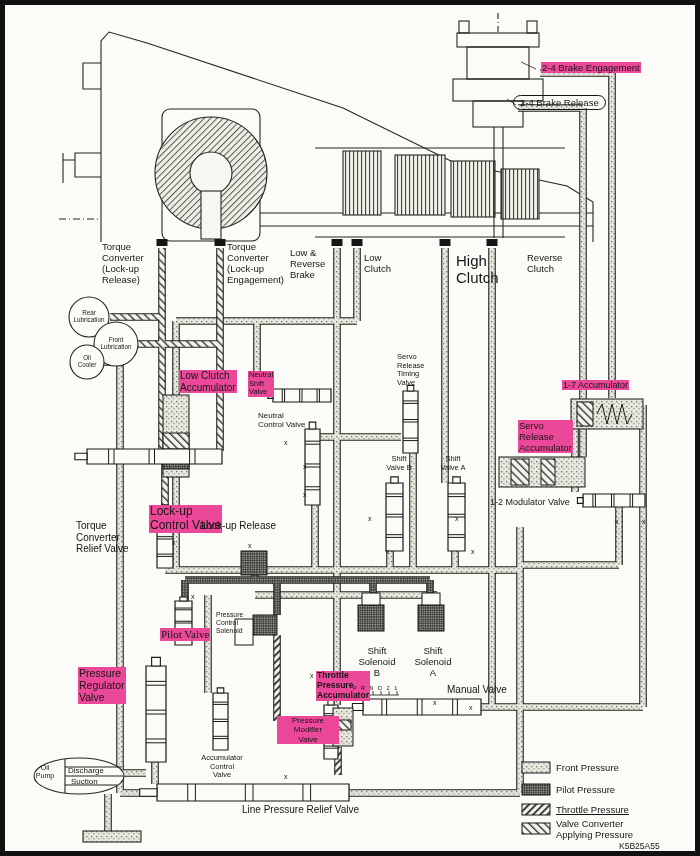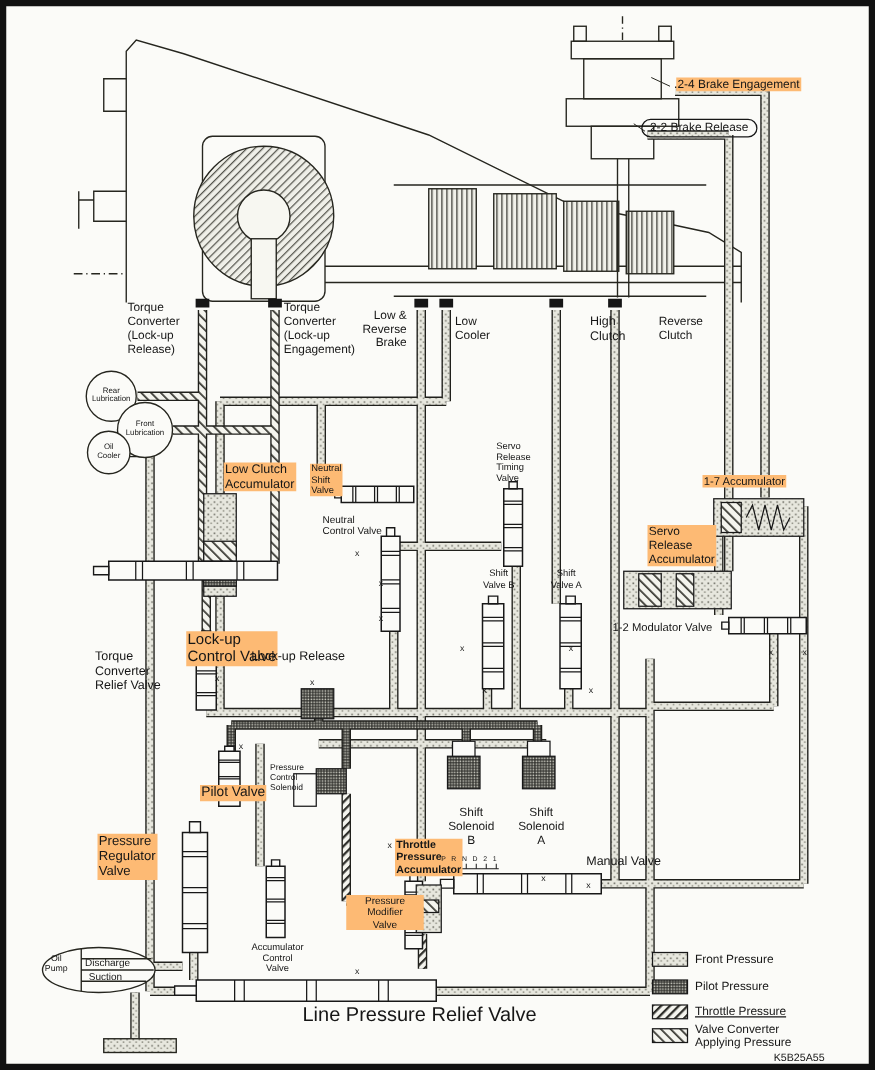--- a/index.html
+++ b/index.html
@@ -1,20 +1,20 @@
 <!DOCTYPE html>
 <html><head>
 <meta charset="utf-8">
 <style>
   html,body{margin:0;padding:0;background:#888;}
   .page{position:relative;width:700px;height:856px;background:#fbfbf8;border:5px solid #111;
         box-sizing:border-box;overflow:hidden;font-family:"Liberation Sans",sans-serif;color:#161616;}
   .art{position:absolute;left:0;top:0;}
   .lbl{position:absolute;font-size:9px;line-height:1.16;white-space:pre-line;color:#161616;}
-  .bg{background:#fdba74;padding:0 1px;}
+  .bg{background:#ec4899;padding:0 1px;}
   .ctr{text-align:center;}
   .boxed{border:1.2px solid #161616;border-radius:9px;padding:1px 6px;}
   .xm{font:7px "Liberation Sans",sans-serif;fill:#161616;}
   .ink{stroke:#20201c;fill:none;}
 </style>
 </head>
 <body>
 
 <div class="page">
 
@@ -185,31 +185,31 @@
 </svg>
 
 <div class="lbl" style="left:97px;top:236px;font-size:9.5px;">Torque
 Converter
 (Lock-up
 Release)</div>
 <div class="lbl" style="left:222px;top:236px;font-size:9.5px;">Torque
 Converter
 (Lock-up
 Engagement)</div>
-<div class="lbl" style="left:285px;top:242px;font-size:9.5px;text-align:right;">Low &amp;
+<div class="lbl" style="left:285px;top:242px;font-size:9.5px;">Low &amp;
 Reverse
 Brake</div>
 <div class="lbl" style="left:359px;top:247px;font-size:9.5px;">Low
-Cooler</div>
-<div class="lbl" style="left:451px;top:247px;font-size:10px;margin-left:16px;">High
+Clutch</div>
+<div class="lbl" style="left:451px;top:247px;font-size:15px;">High
 Clutch</div>
 <div class="lbl" style="left:522px;top:247px;font-size:9.5px;">Reverse
 Clutch</div>
 <div class="lbl bg" style="left:536px;top:57px;font-size:9.5px;">2-4 Brake Engagement</div>
-<div class="lbl boxed" style="left:508px;top:90px;font-size:9.5px;">2-2 Brake Release</div>
+<div class="lbl boxed" style="left:508px;top:90px;font-size:9.5px;">2-4 Brake Release</div>
 
 <div class="lbl ctr" style="left:64px;top:304px;width:40px;font-size:6.3px;">Rear
 Lubrication</div>
 <div class="lbl ctr" style="left:89px;top:331px;width:44px;font-size:6.3px;">Front
 Lubrication</div>
 <div class="lbl ctr" style="left:64px;top:349px;width:36px;font-size:6.3px;">Oil
 Cooler</div>
 
 <div class="lbl bg" style="left:174px;top:365px;font-size:10px;">Low Clutch
 Accumulator</div>
@@ -233,42 +233,42 @@
 <div class="lbl ctr" style="left:425px;top:450px;width:46px;font-size:7.5px;">Shift
 Valve A</div>
 <div class="lbl" style="left:485px;top:492px;font-size:9px;">1-2 Modulator Valve</div>
 <div class="lbl" style="left:71px;top:515px;font-size:10px;">Torque
 Converter
 Relief Valve</div>
 <div class="lbl" style="left:196px;top:515px;font-size:10px;">Lock-up Release</div>
 <div class="lbl" style="left:211px;top:606px;font-size:6.8px;">Pressure
 Control
 Solenoid</div>
-<div class="lbl bg" style="left:155px;top:623px;font-size:11px;">Pilot Valve</div>
+<div class="lbl bg" style="left:155px;top:623px;font-size:11px;font-family:Liberation Serif, serif;">Pilot Valve</div>
 <div class="lbl ctr" style="left:346px;top:640px;width:52px;font-size:9.5px;">Shift
 Solenoid
 B</div>
 <div class="lbl ctr" style="left:402px;top:640px;width:52px;font-size:9.5px;">Shift
 Solenoid
 A</div>
 <div class="lbl bg" style="left:311px;top:666px;font-size:8.5px;font-weight:bold;">Throttle
 Pressure
 Accumulator</div>
-<div class="lbl" style="left:416px;top:679px;font-size:10px;padding-left:48px;">Manual Valve</div>
+<div class="lbl" style="left:394px;top:679px;font-size:10px;padding-left:48px;">Manual Valve</div>
 <div class="lbl" style="left:348px;top:680px;font-size:5.5px;letter-spacing:1.5px;">P R N D 2 1</div>
 <div class="lbl ctr bg" style="left:272px;top:711px;width:60px;font-size:8px;">Pressure
 Modifier
 Valve</div>
 <div class="lbl ctr" style="left:187px;top:749px;width:60px;font-size:7.5px;">Accumulator
 Control
 Valve</div>
 <div class="lbl bg" style="left:73px;top:662px;font-size:10.5px;">Pressure
 Regulator
 Valve</div>
-<div class="lbl" style="left:237px;top:799px;font-size:16px;">Line Pressure Relief Valve</div>
+<div class="lbl" style="left:237px;top:799px;font-size:10px;">Line Pressure Relief Valve</div>
 
 <div class="lbl ctr" style="left:24px;top:759px;width:32px;font-size:7px;">Oil
 Pump</div>
 <div class="lbl" style="left:63px;top:761px;font-size:8px;">Discharge</div>
 <div class="lbl" style="left:66px;top:772px;font-size:8px;">Suction</div>
 
 <div class="lbl" style="left:551px;top:757px;font-size:9.5px;">Front Pressure</div>
 <div class="lbl" style="left:551px;top:779px;font-size:9.5px;">Pilot Pressure</div>
 <div class="lbl" style="left:551px;top:799px;font-size:9.5px;text-decoration:underline;">Throttle Pressure</div>
 <div class="lbl" style="left:551px;top:813px;font-size:9.5px;">Valve Converter

